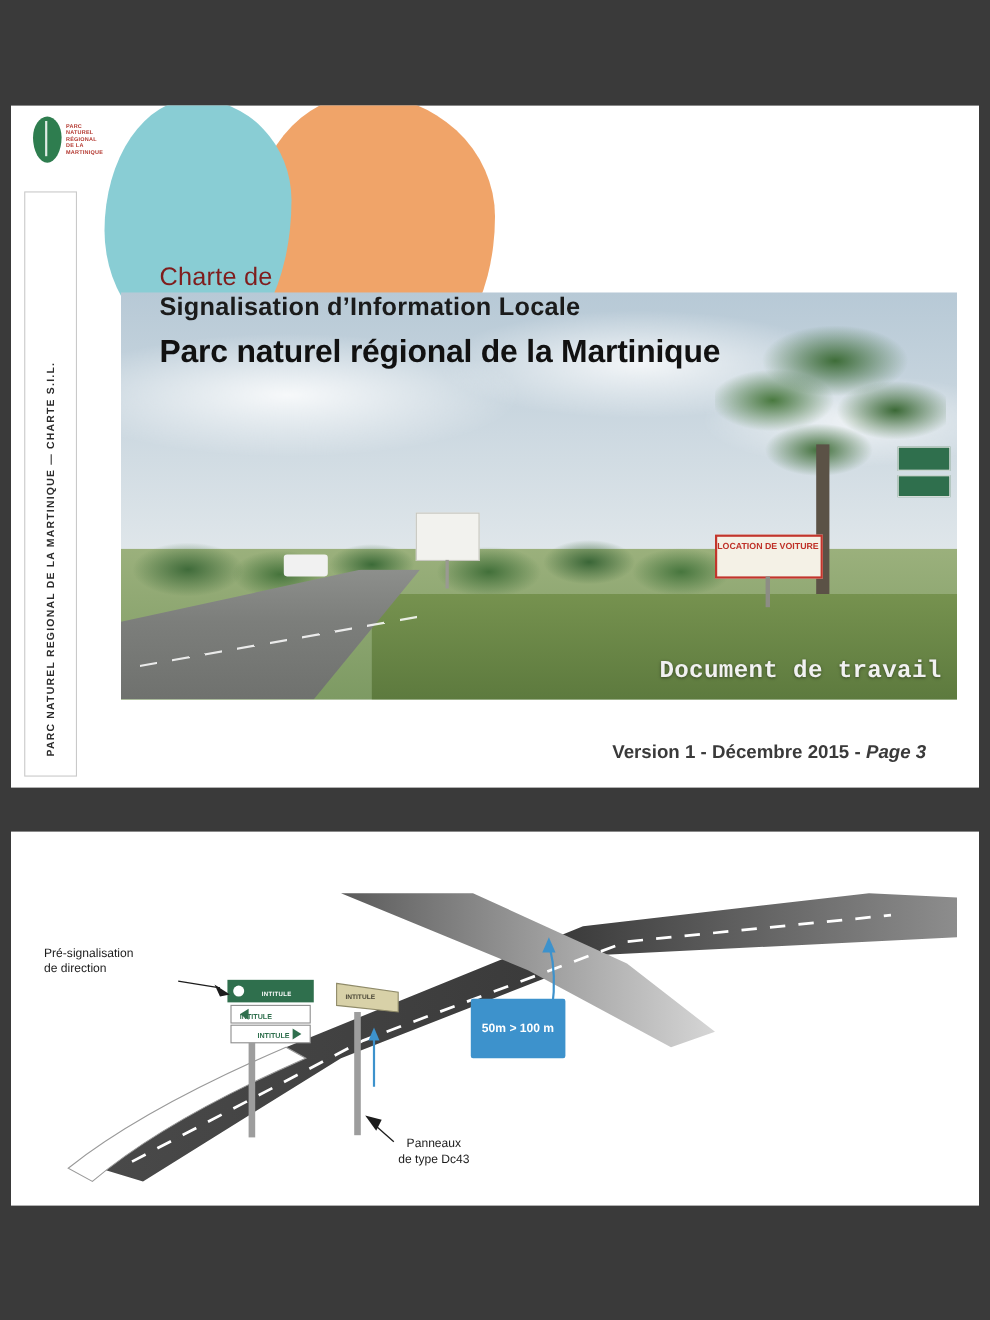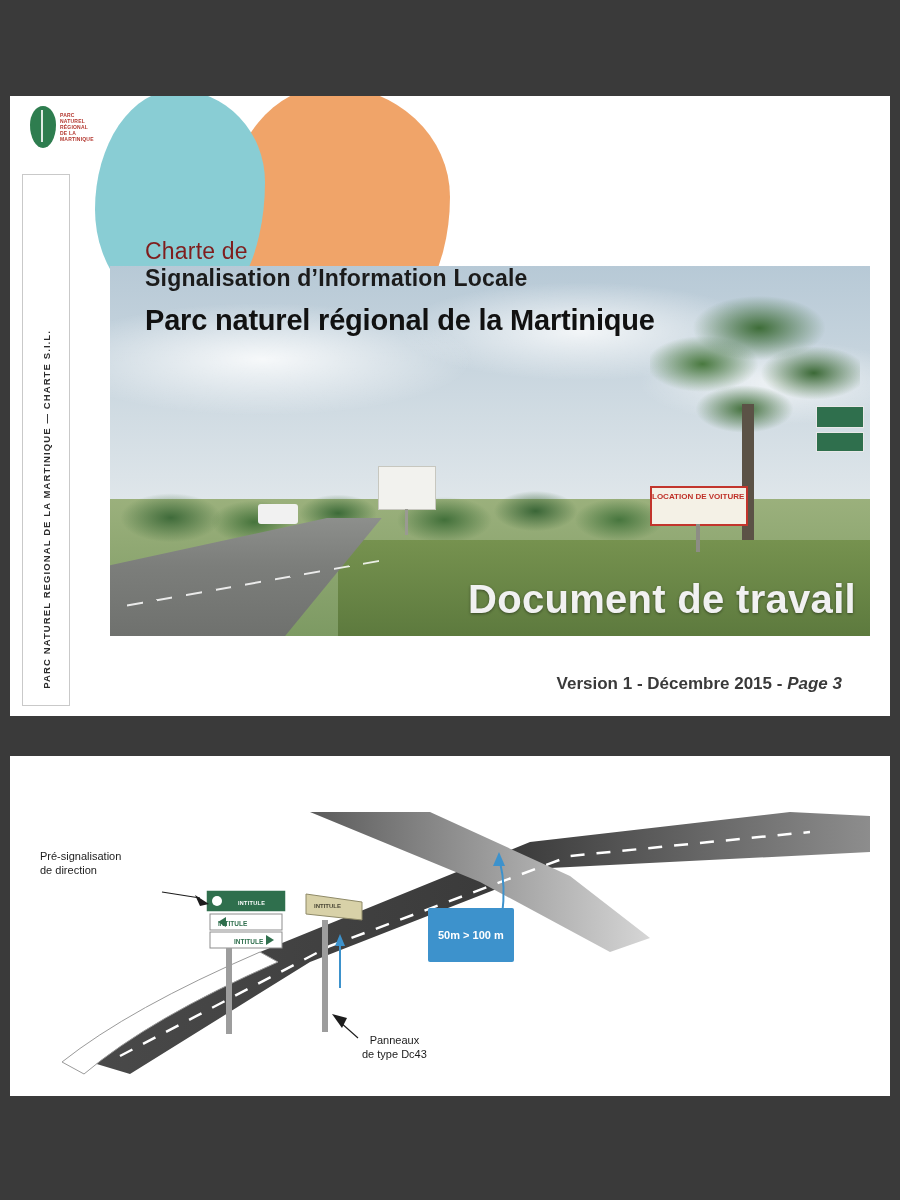--- a/index.html
+++ b/index.html
@@ -295,25 +295,26 @@
     top: 238px;
     width: 40px;
     height: 20px;
     background: #f1f1f1;
     border-radius: 3px;
   }
   .doc-travail {
     position: absolute;
     right: 14px;
     bottom: 14px;
-    font-size: 40px;
+    font-size: 22px;
     font-weight: bold;
     color: #f1f1f1;
     text-shadow: 0 1px 3px rgba(0,0,0,.45);
     letter-spacing: .3px;
+    font-family: Liberation Mono, monospace;
   }
 
   .footer-line {
     position: absolute;
     right: 48px;
     bottom: 22px;
     font-size: 17px;
     color: #3a3a3a;
     font-weight: bold;
   }
@@ -459,21 +460,21 @@
       <polygon points="330,178 325,190 335,190" fill="#3d92cc"></polygon>
       <path d="M492,160 Q496,130 490,106" stroke="#3d92cc" stroke-width="2" fill="none"></path>
       <polygon points="489,96 483,110 495,110" fill="#3d92cc"></polygon>
 
       <path d="M152,136 L190,142" stroke="#1c1c1c" stroke-width="1.2" fill="none"></path>
       <polygon points="199,148 185,139 190,150" fill="#1c1c1c"></polygon>
       <path d="M348,282 L330,266" stroke="#1c1c1c" stroke-width="1.2" fill="none"></path>
       <polygon points="322,258 332,272 337,262" fill="#1c1c1c"></polygon>
     </svg>
 
-    <div class="d-label" style="left:30px; top:93px; font-weight:normal;">
+    <div class="d-label" style="left:30px; top:104px; font-weight:normal;">
       <div>Pré-signalisation</div>
       <div>de direction</div>
     </div>
 
     <div class="d-label" style="left:352px; top:277px;text-align:center;">
       <div>Panneaux</div>
       <div>de type Dc43</div>
     </div>
 
     <div class="badge-dist">50m &gt; 100 m</div>

